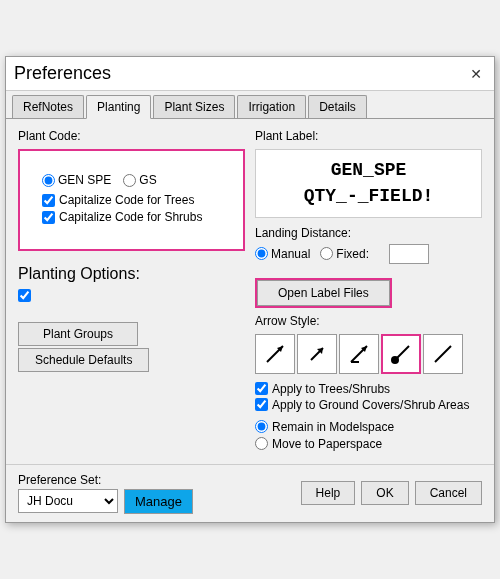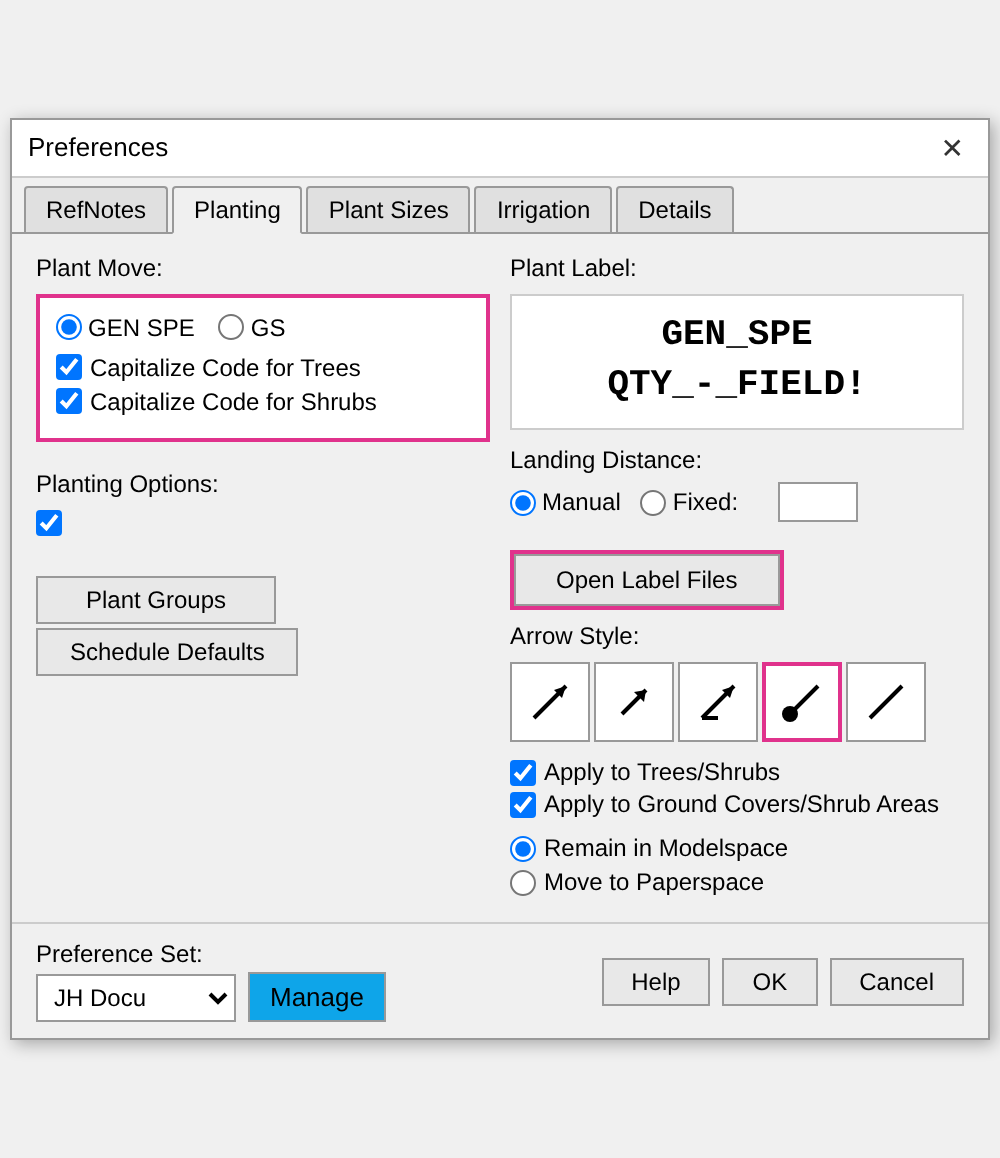--- a/index.html
+++ b/index.html
@@ -22,21 +22,21 @@
     }
     .titlebar {
       background: #fff;
       padding: 6px 8px;
       display: flex;
       justify-content: space-between;
       align-items: center;
       border-bottom: 1px solid #ccc;
     }
     .titlebar-title {
-      font-size: 13px;
+      font-size: 18px;
       font-weight: normal;
     }
     .titlebar-close {
       cursor: pointer;
       font-size: 14px;
       color: #333;
       background: none;
       border: none;
       padding: 0 4px;
     }
@@ -74,21 +74,21 @@
     .right-panel {
       flex: 1;
       min-width: 220px;
     }
     .section-label {
       font-size: 12px;
       margin-bottom: 6px;
     }
     .plant-code-box {
       border: 2px solid #e0328c;
-      padding: 8px;
+      padding: 22px;
       margin-bottom: 10px;
       background: #fff;
     }
     .radio-row {
       display: flex;
       gap: 12px;
       margin-bottom: 6px;
       align-items: center;
     }
     .radio-item {
@@ -104,21 +104,21 @@
       margin-bottom: 3px;
     }
     .checkbox-item input[type="checkbox"] {
       cursor: pointer;
     }
     .planting-options {
       margin-top: 14px;
     }
     .planting-options-label {
       margin-bottom: 6px;
-      font-size: 12px;
+      font-size: 16px;
     }
     .btn-group {
       margin-top: 20px;
       display: flex;
       flex-direction: column;
       gap: 2px;
       align-items: flex-start;
     }
     .btn {
       padding: 4px 16px;
@@ -281,21 +281,21 @@
     <div class="tab">RefNotes</div>
     <div class="tab active">Planting</div>
     <div class="tab">Plant Sizes</div>
     <div class="tab">Irrigation</div>
     <div class="tab">Details</div>
   </div>
 
   <div class="content">
 
     <div class="left-panel">
-      <div class="section-label">Plant Move:</div>
+      <div class="section-label">Plant Code:</div>
 
       <div class="plant-code-box">
         <div class="radio-row">
           <label class="radio-item">
             <input type="radio" name="plant-code" checked="" style="">
             <span>GEN SPE</span>
           </label>
           <label class="radio-item">
             <input type="radio" name="plant-code" style="">
             <span>GS</span>

